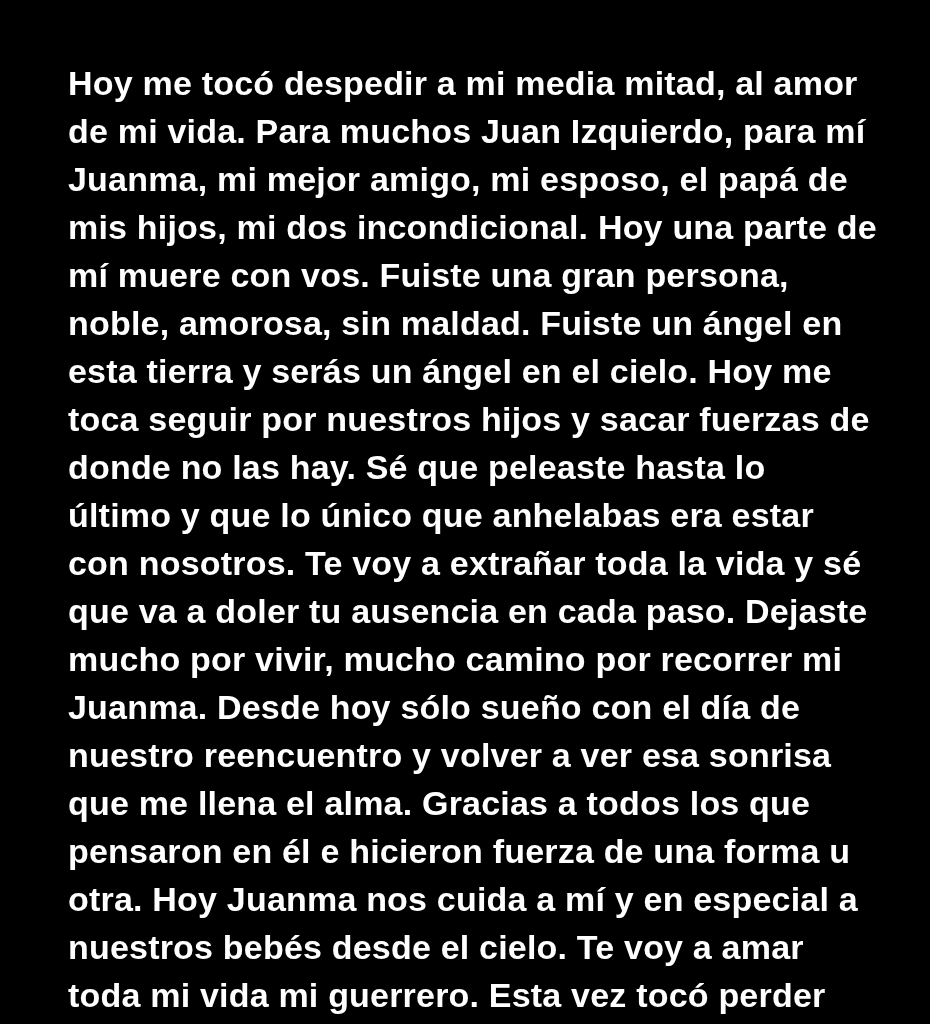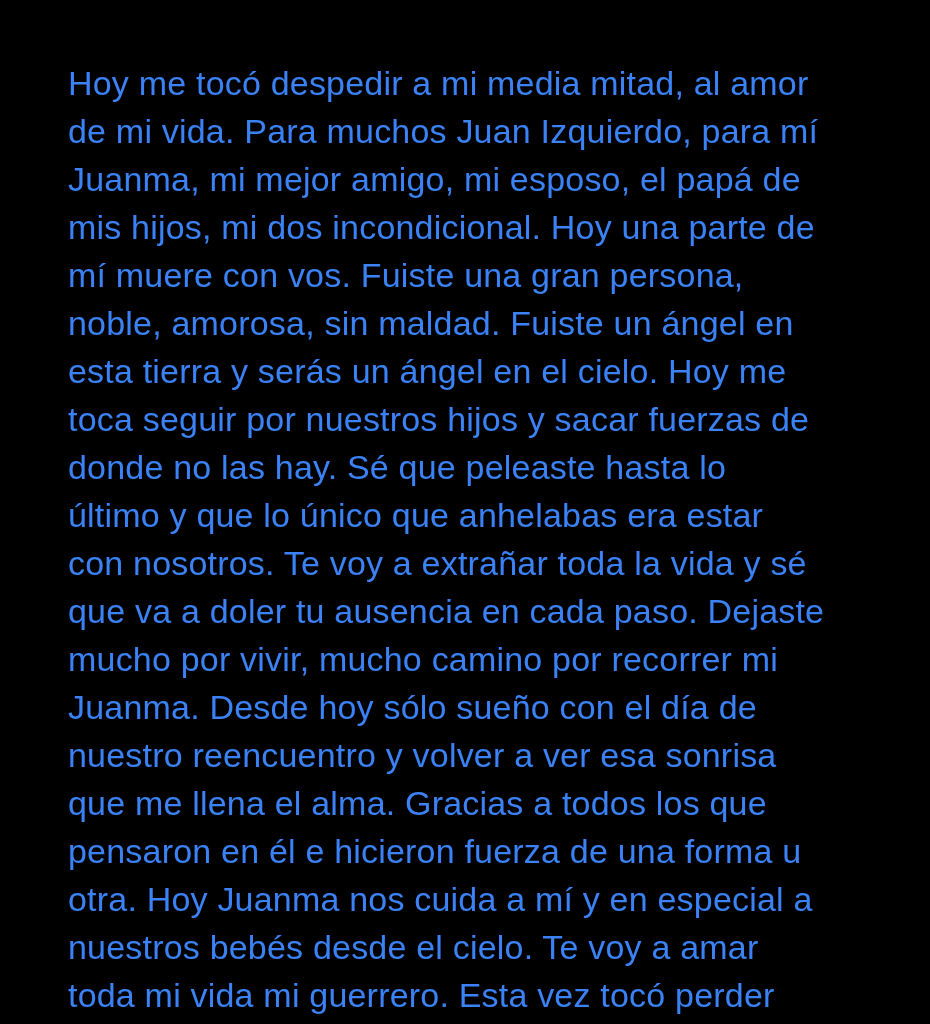--- a/index.html
+++ b/index.html
@@ -13,24 +13,24 @@
       height: 1024px;
       background: #000000;
       overflow: hidden;
       font-family: "Liberation Sans", sans-serif;
     }
     .memorial-text {
       position: absolute;
       left: 68px;
       top: 59px;
       width: 820px;
-      color: #3b82f6;
+      color: #ffffff;
       font-size: 34px;
       line-height: 48px;
-      font-weight: normal;
+      font-weight: bold;
       letter-spacing: 0.2px;
       white-space: pre;
       text-rendering: optimizeLegibility;
     }
   </style>
 </head>
 <body>
 
 <div class="canvas">
   <div class="memorial-text">Hoy me tocó despedir a mi media mitad, al amor

